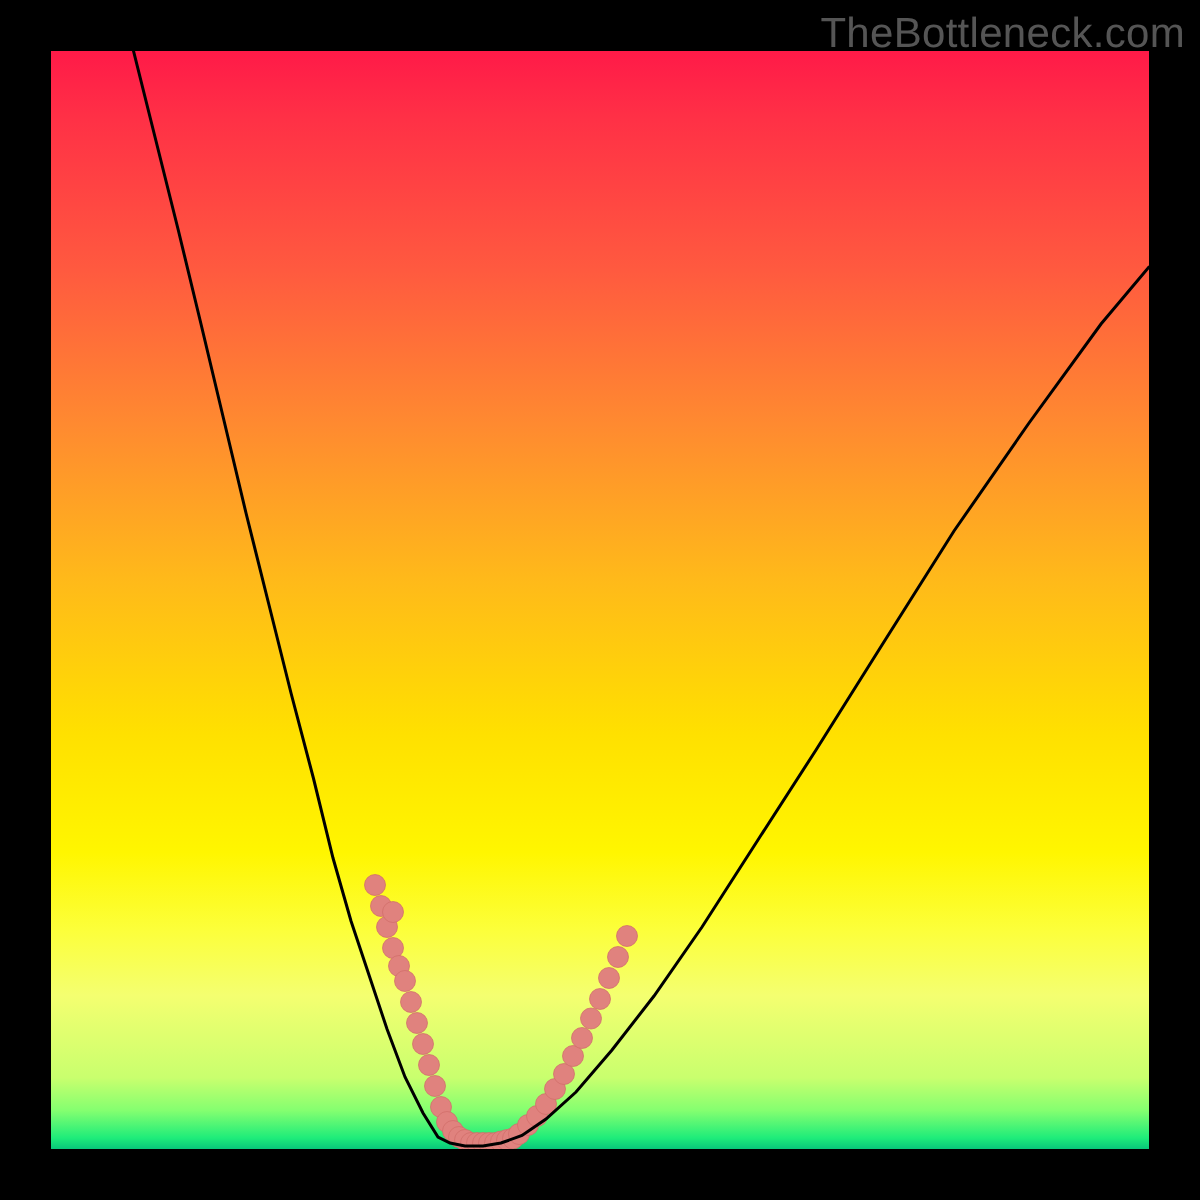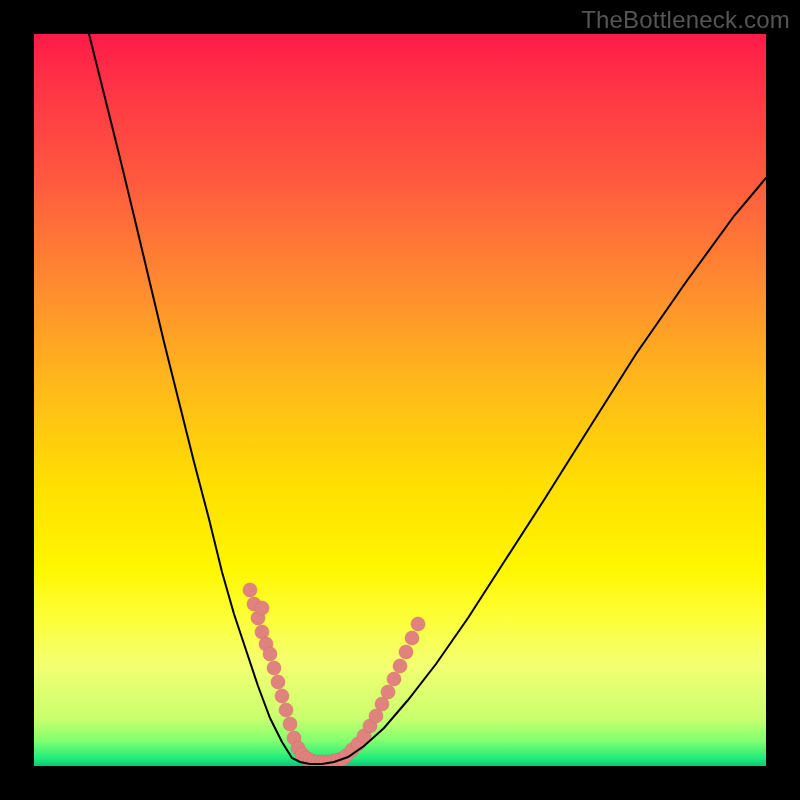--- a/index.html
+++ b/index.html
@@ -60,21 +60,21 @@
   .marker-group {
     fill: #e0827e;
     stroke: #d06d6a;
     stroke-width: 0.5;
   }
   .watermark {
     position: absolute;
     top: 6px;
     right: 10px;
     color: #555;
-    font-size: 24px;
+    font-size: 28px;
     letter-spacing: 0.2px;
     font-weight: 400;
   }
 </style>
 </head>
 <body>
 
 <div class="frame">
   <div class="plot-area">
     <div class="gradient"></div>

